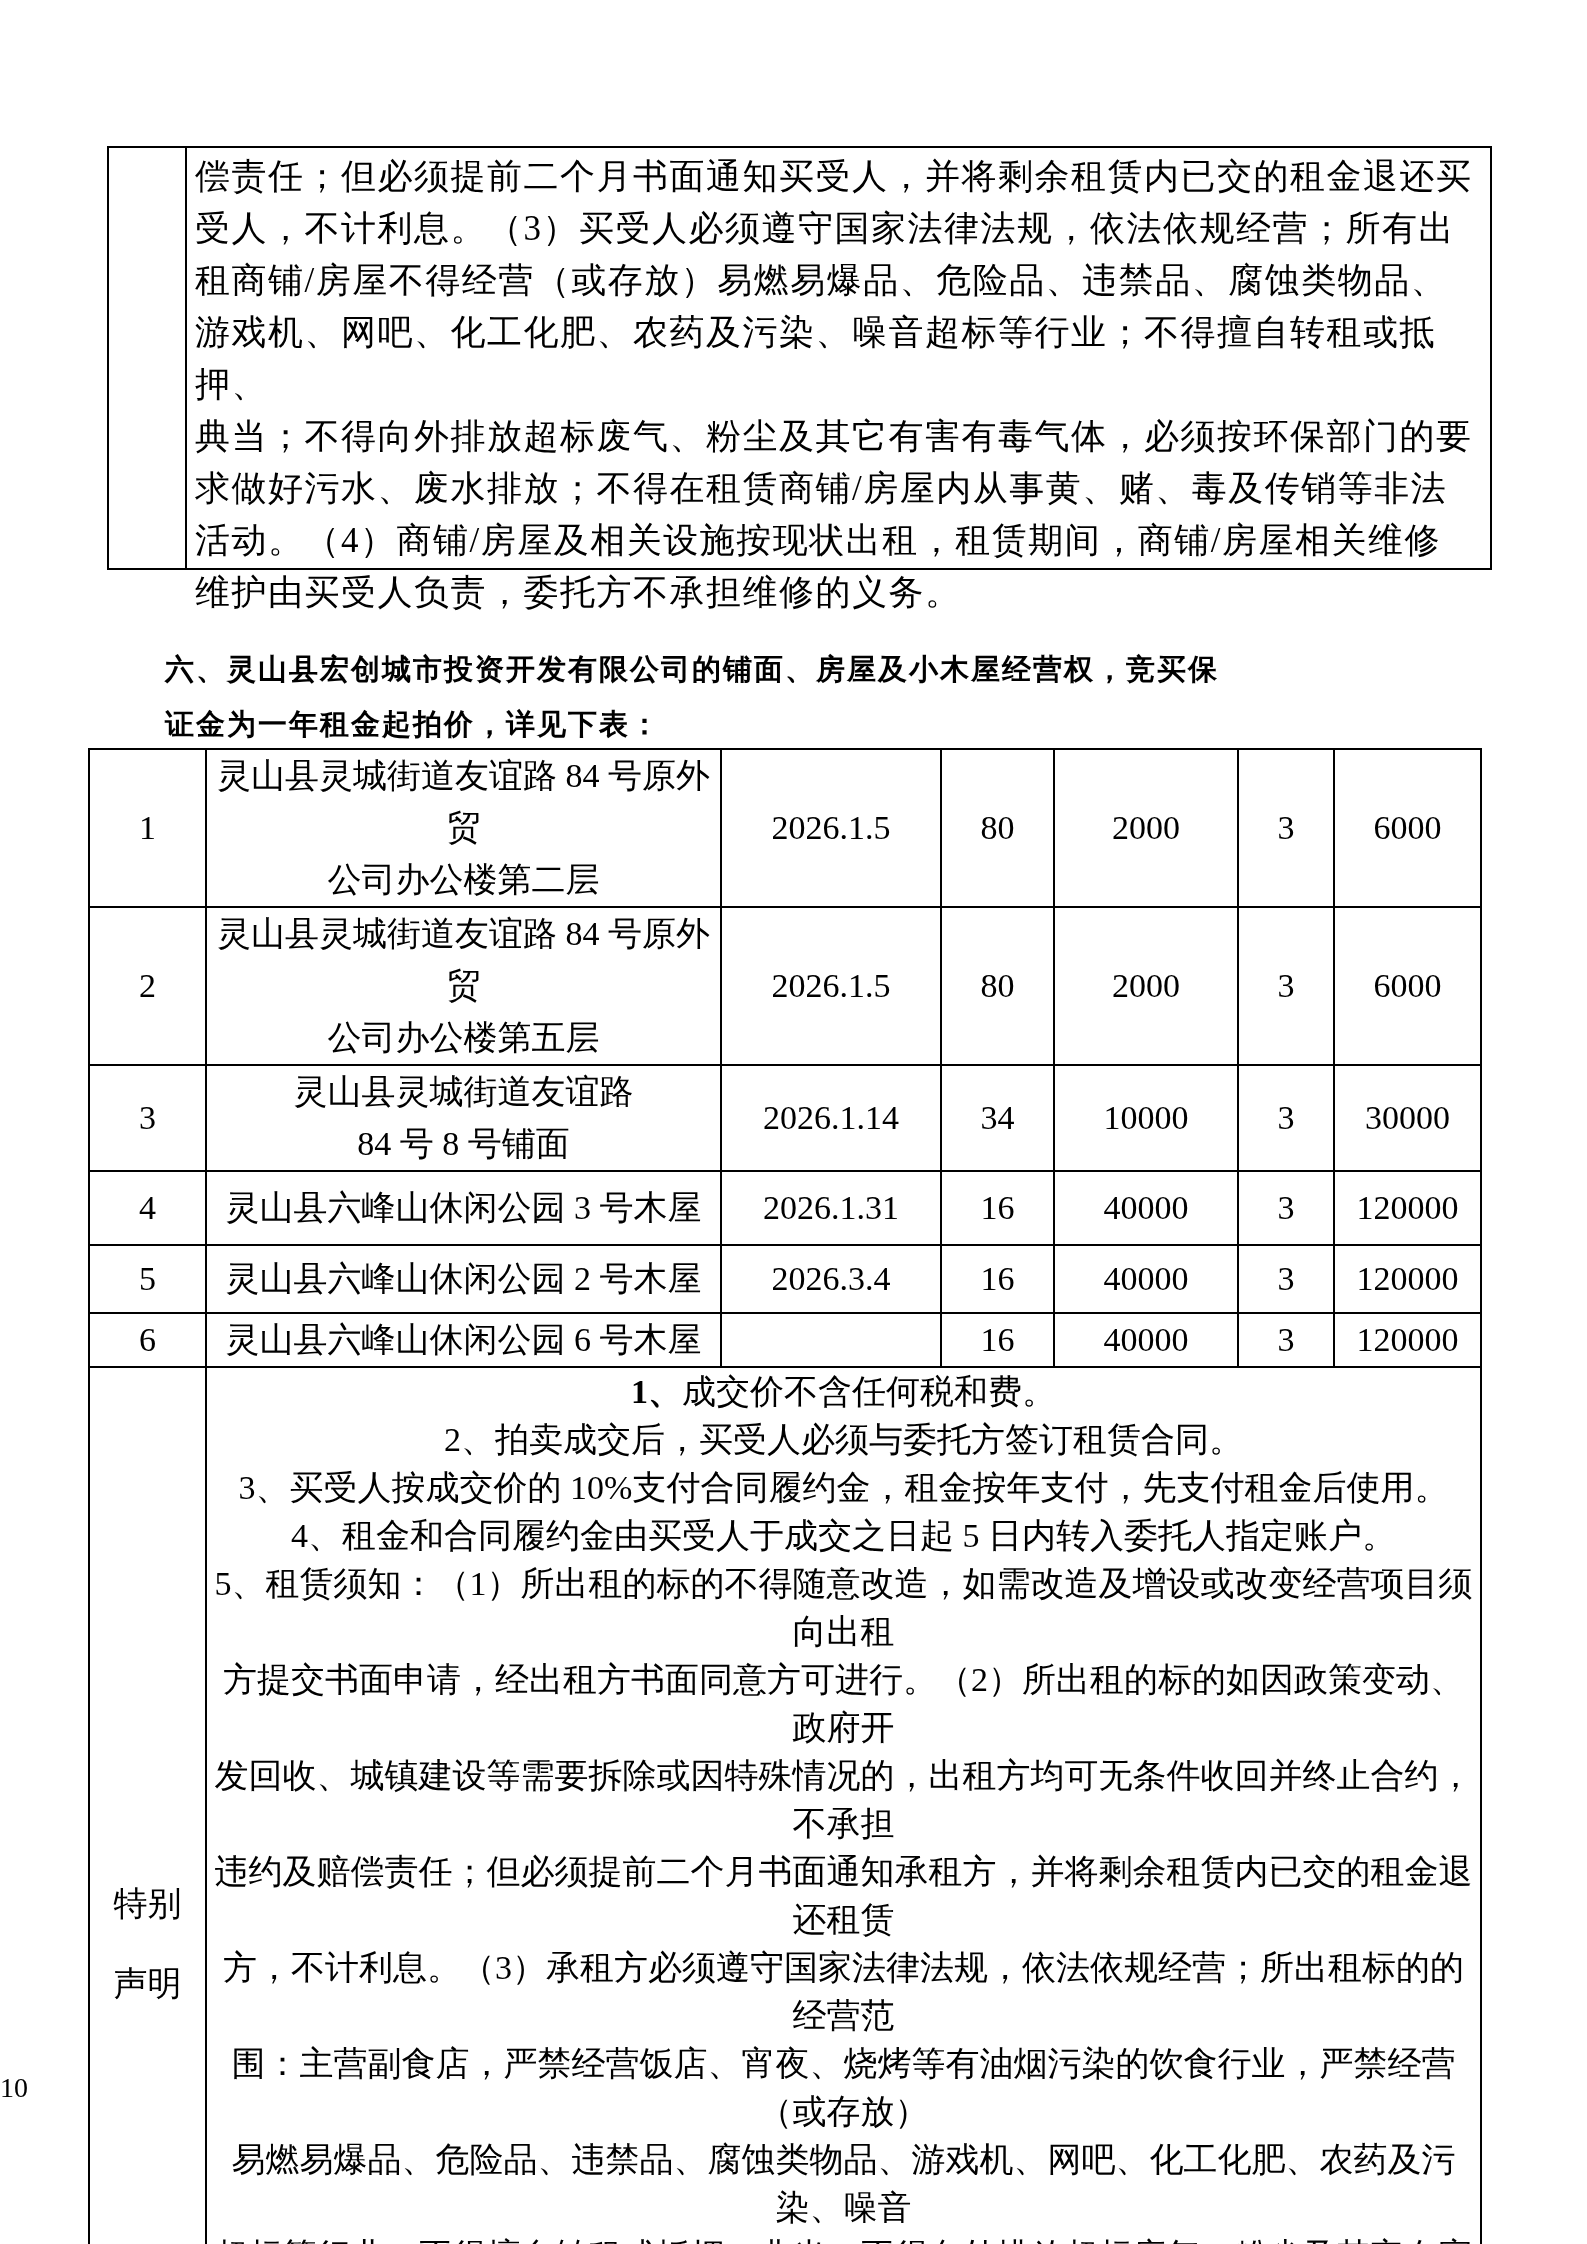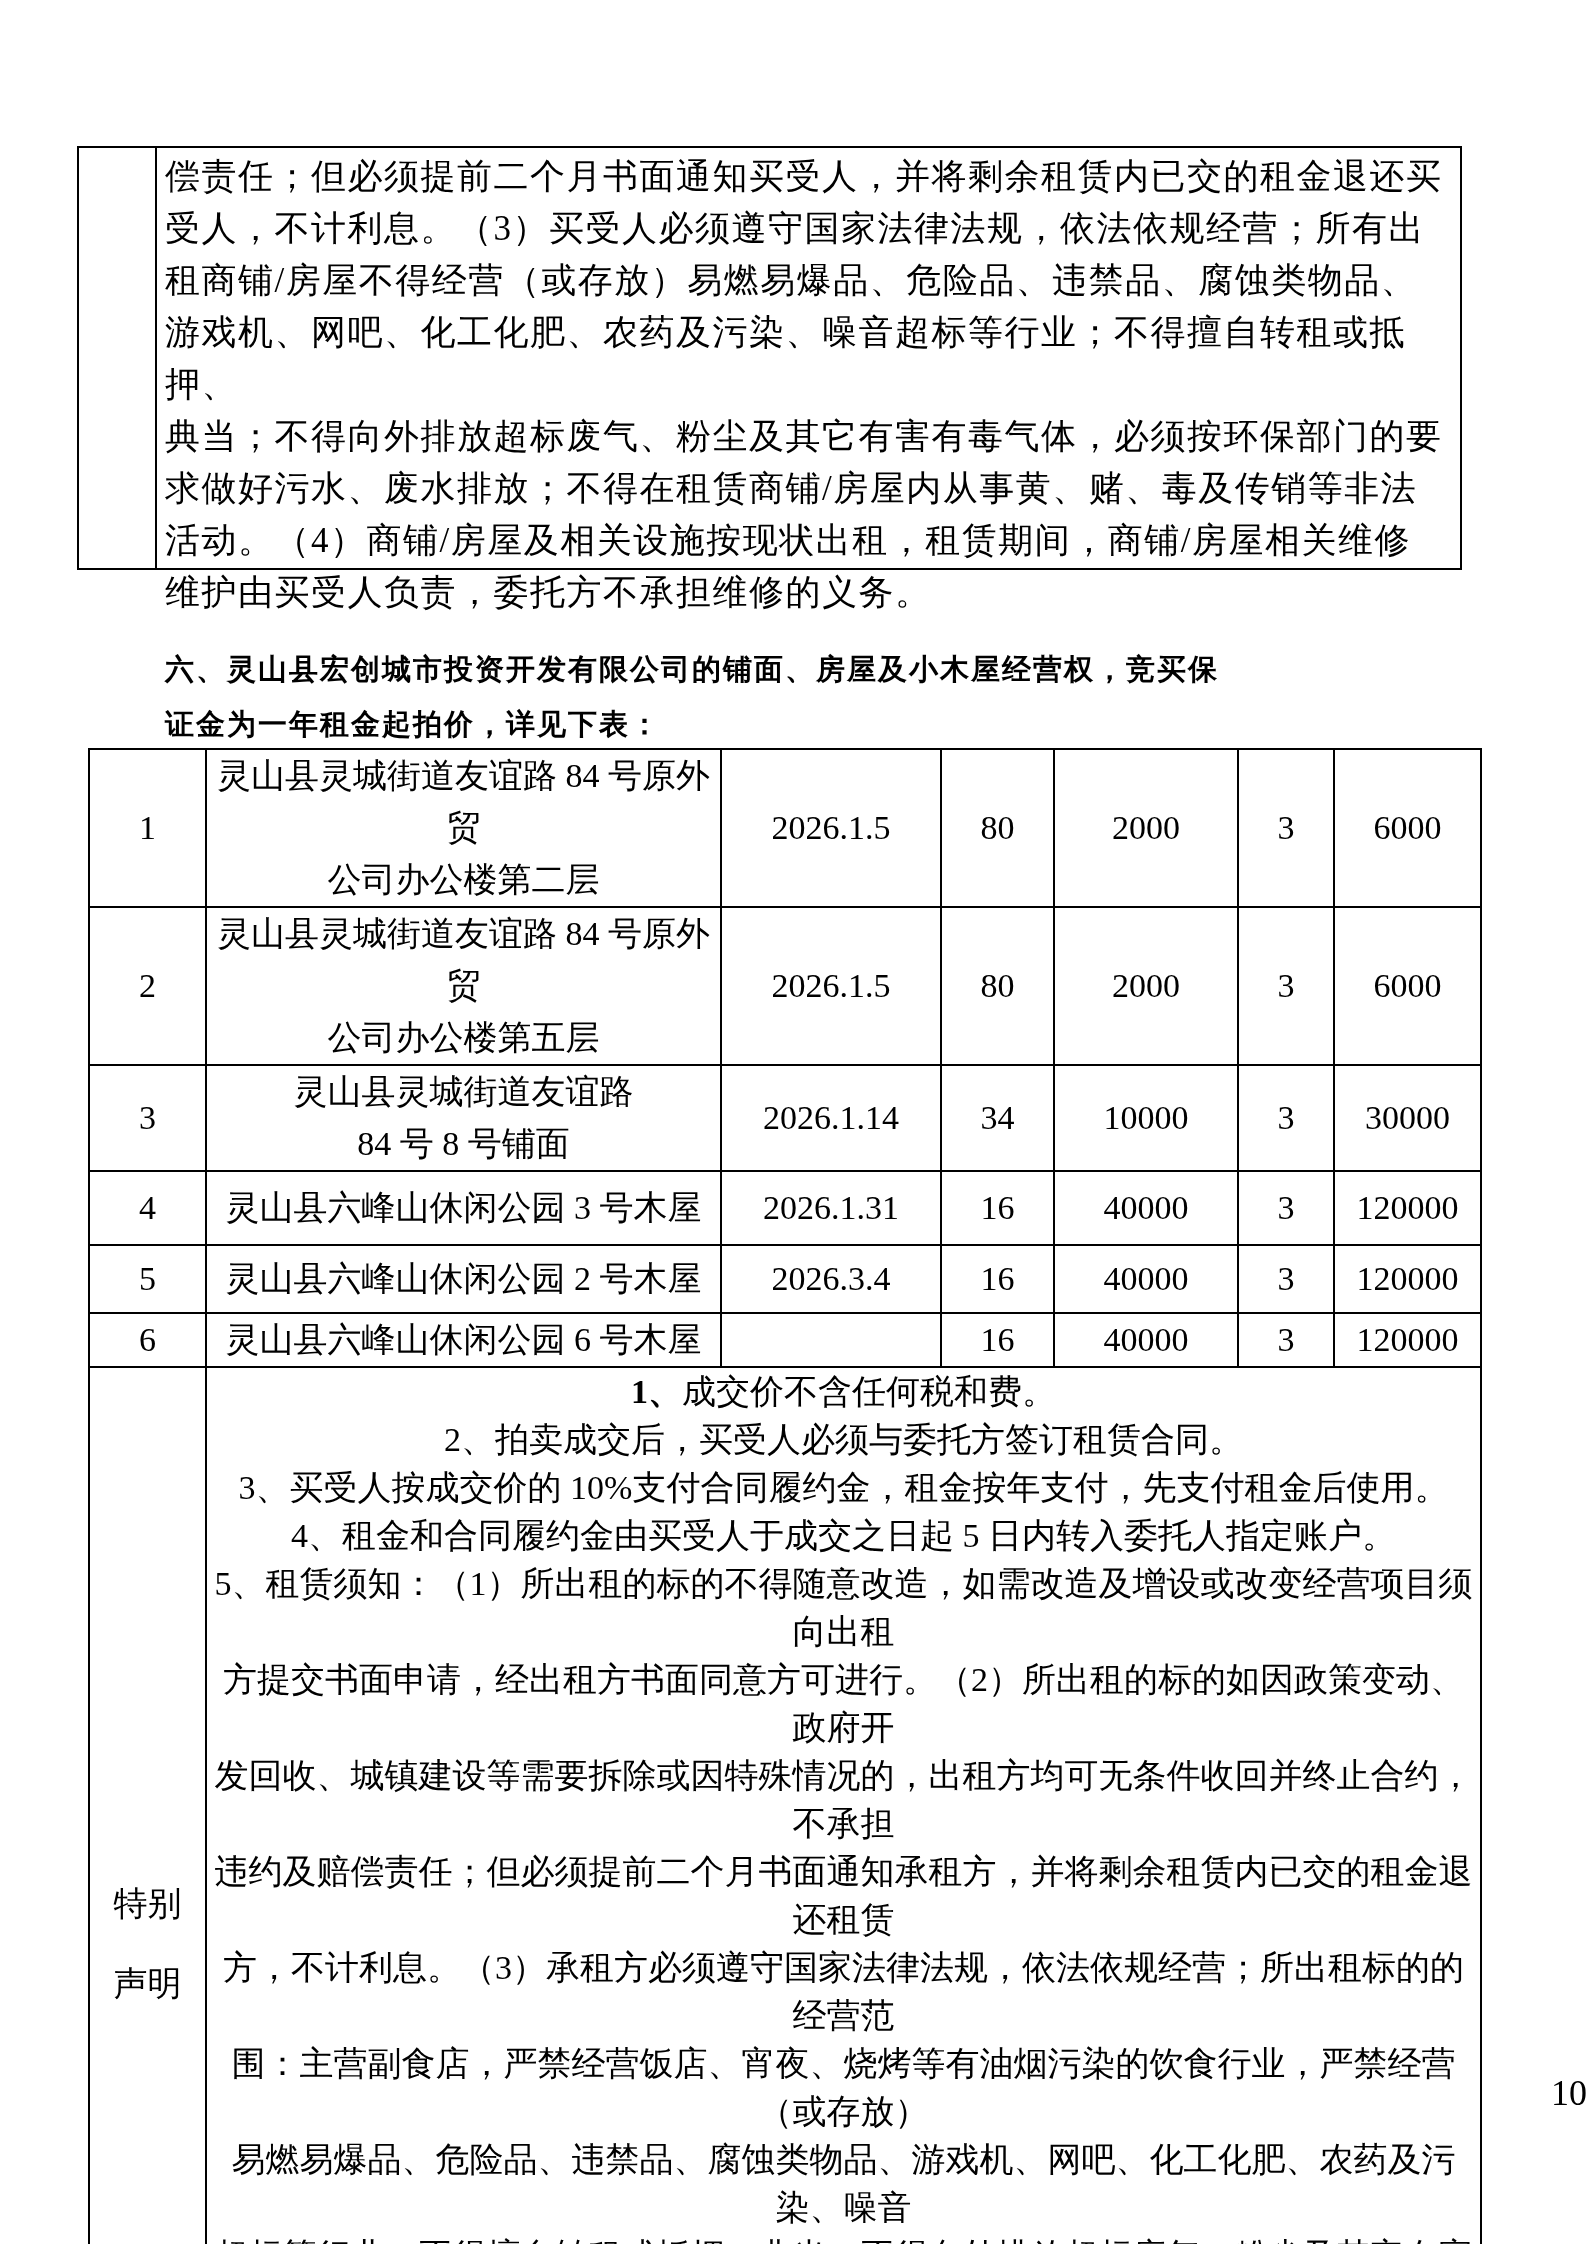--- a/index.html
+++ b/index.html
@@ -3,21 +3,21 @@
 <meta charset="utf-8">
 <style>
   html,body{margin:0;padding:0;background:#ffffff;}
   body{
     width:1587px;height:2244px;position:relative;
     font-family:"Liberation Serif","DejaVu Serif",serif;
     color:#000;
   }
   
   .cont-box{
-    position:absolute;left:77px;top:146px;width:1385px;height:424px;
+    position:absolute;left:107px;top:146px;width:1385px;height:424px;
     border:2px solid #000;box-sizing:border-box;display:flex;
   }
   .cont-label{width:78px;border-right:2px solid #000;box-sizing:border-box;}
   .cont-text{
     flex:1;padding:3px 6px 0 8px;
     font-size:35px;line-height:52px;letter-spacing:1.5px;
     white-space:pre-line;
   }
   
   .heading{
@@ -51,21 +51,21 @@
   td.sp-content{
     text-align:left;vertical-align:top;
     padding:8px 4px 0 10px;
     font-size:32px;line-height:48px;
   }
   .sp-item5,.sp-itext{white-space:pre-line;}
   .sp-num-bold{font-weight:bold;}
   
   .page-num{
     position:absolute;left:0;top:2072px;width:100%;
-    text-align:right;font-size:36px;
+    text-align:left;font-size:28px;
   }
 </style>
 </head>
 <body>
 
 <div>
 
   <div class="cont-box">
     <div class="cont-label"></div>
     <div class="cont-text">偿责任；但必须提前二个月书面通知买受人，并将剩余租赁内已交的租金退还买

